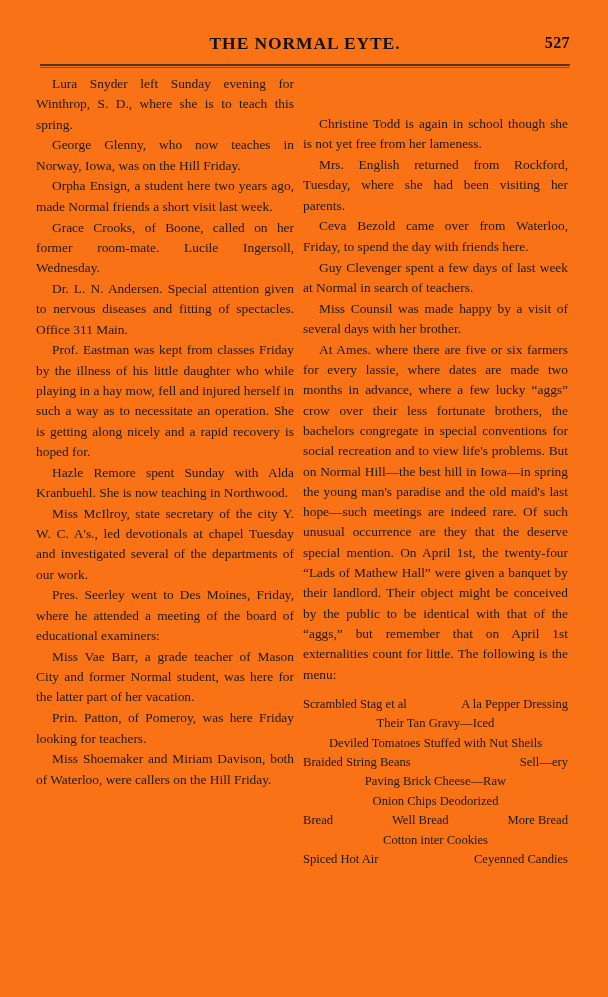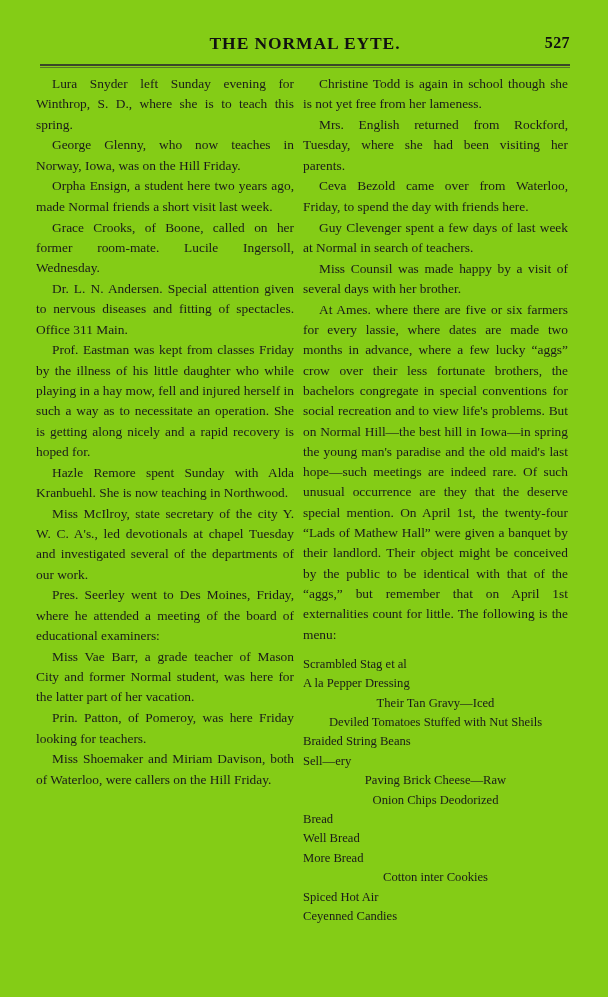--- a/index.html
+++ b/index.html
@@ -14,21 +14,21 @@
     font-family: "Liberation Serif", "DejaVu Serif", serif;
     color: #1a1a1a;
     overflow: hidden;
     position: relative;
   }
   .page {
     position: absolute;
     left: 0; top: 0;
     width: 608px;
     height: 997px;
-    background: #84cc16;
+    background: #f97316;
   }
   
   .running-head {
     position: absolute;
     left: 40px;
     top: 33px;
     width: 530px;
     height: 28px;
   }
   .head-title {
@@ -92,40 +92,40 @@
     text-justify: inter-word;
     hyphens: manual;
   }
   .col-left {
     left: 36px;
     width: 258px;
   }
   .col-right {
     left: 303px;
     width: 265px;
+    margin-top: 40px;
   }
   .col p {
     margin: 0 0 0.5px 0;
     text-indent: 16px;
     text-align: justify;
   }
   
   .col p { text-align-last: left; }
 
   
   .menu {
     margin-top: 10px;
     font-size: 12.6px;
     line-height: 19.4px;
     text-indent: 0;
   }
   .menu .m-line {
     display: block;
     white-space: nowrap;
-    flex-direction: column;
   }
   .menu .m-center { text-align: center; }
   .menu .m-spread {
     display: flex;
     justify-content: space-between;
   }
   .menu .m-spread span { white-space: nowrap; }
 </style>
 </head>
 <body>

